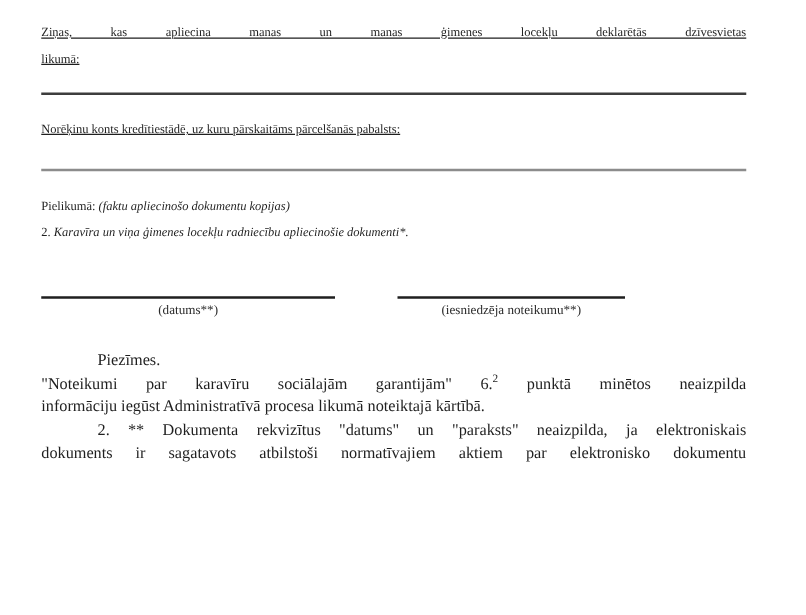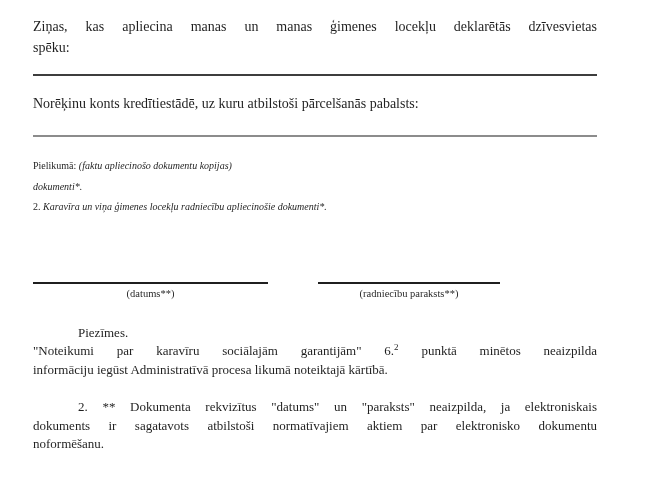--- a/index.html
+++ b/index.html
@@ -22,109 +22,108 @@
   .line {
     white-space: nowrap;
   }
   
   .j {
     white-space: normal;
     text-align: justify;
     text-align-last: justify;
   }
   .body-text {
-    font-size: 14px;
+    font-size: 10px;
     line-height: 21px;
+    text-decoration: underline;
   }
   .attach-text {
     font-size: 10px;
     line-height: 20.5px;
   }
   .it { font-style: italic; }
   .rule1 {
     height: 2px;
     background: #3d3d3d;
     margin-top: 16px;
     border: none;
   }
   .rule2 {
     height: 2px;
     background: #8c8c8c;
     margin-top: 21px;
     border: none;
   }
   .attach-block { margin-top: 19px; }
   .sig-row {
-    margin-top: 64px;
+    margin-top: 40px;
     display: flex;
     align-items: flex-start;
   }
   .sig-col {
     border-top: 2px solid #1f1f1f;
     padding-top: 3px;
     text-align: center;
     font-size: 10.5px;
     line-height: 13px;
     color: #2a2a2a;
   }
   .sig-col.date { width: 235px; margin-right: 50px; }
   .sig-col.sign { width: 182px; }
   .notes {
     margin-top: 24px;
     font-size: 13px;
     line-height: 18.5px;
   }
-  .indent { text-indent: 45px; margin-top: 19px; }
+  .indent { text-indent: 45px; }
   sup.note-sup {
     font-size: 9px;
     line-height: 0;
     vertical-align: super;
   }
 </style>
 </head>
 <body>
 
 <div class="doc">
 
   <div class="block body-text">
     <div class="line j">Ziņas, kas apliecina manas un manas ģimenes locekļu deklarētās dzīvesvietas</div>
-    <div class="line">spēku:</div>
+    <div class="line">likumā:</div>
   </div>
 
   <div class="rule1"></div>
 
   <div class="block body-text" style="margin-top:17px;">
-    <div class="line">Norēķinu konts kredītiestādē, uz kuru atbilstoši pārcelšanās pabalsts:</div>
+    <div class="line">Norēķinu konts kredītiestādē, uz kuru pārskaitāms pārcelšanās pabalsts:</div>
   </div>
 
   <div class="rule2"></div>
 
   <div class="attach-block attach-text">
     <div class="line"><span>Pielikumā:</span> <span class="it">(faktu apliecinošo dokumentu kopijas)</span></div>
-    <div class="line it">dokumenti*.</div>
     <div class="line"><span>2.</span> <span class="it">Karavīra un viņa ģimenes locekļu radniecību apliecinošie dokumenti*.</span></div>
   </div>
 
   <div class="sig-row">
     <div class="sig-col date">
       <span>(datums**)</span>
     </div>
     <div class="sig-col sign">
-      <span>(radniecību paraksts**)</span>
+      <span>(iesniedzēja noteikumu**)</span>
     </div>
   </div>
 
   <div class="notes">
     <div class="line indent">Piezīmes.</div>
 
     <div>
       <div class="line j"><span>"Noteikumi par karavīru sociālajām garantijām" 6.</span><sup class="note-sup">2</sup><span> punktā minētos neaizpilda</span></div>
       <div class="line">informāciju iegūst Administratīvā procesa likumā noteiktajā kārtībā.</div>
     </div>
 
     <div>
       <div class="line j indent">2. ** Dokumenta rekvizītus "datums" un "paraksts" neaizpilda, ja elektroniskais</div>
       <div class="line j">dokuments ir sagatavots atbilstoši normatīvajiem aktiem par elektronisko dokumentu</div>
-      <div class="line">noformēšanu.</div>
     </div>
   </div>
 
 </div>
 
 </body></html>

